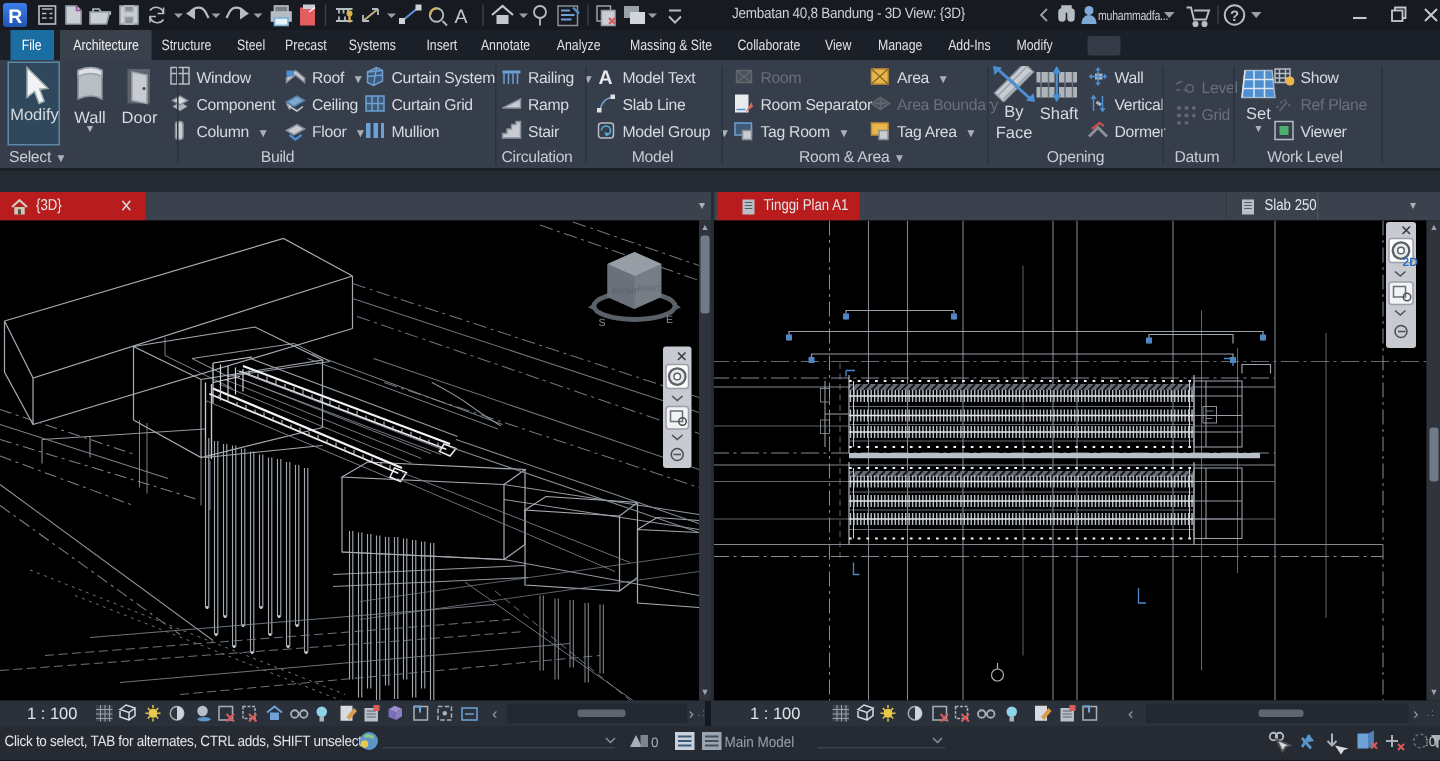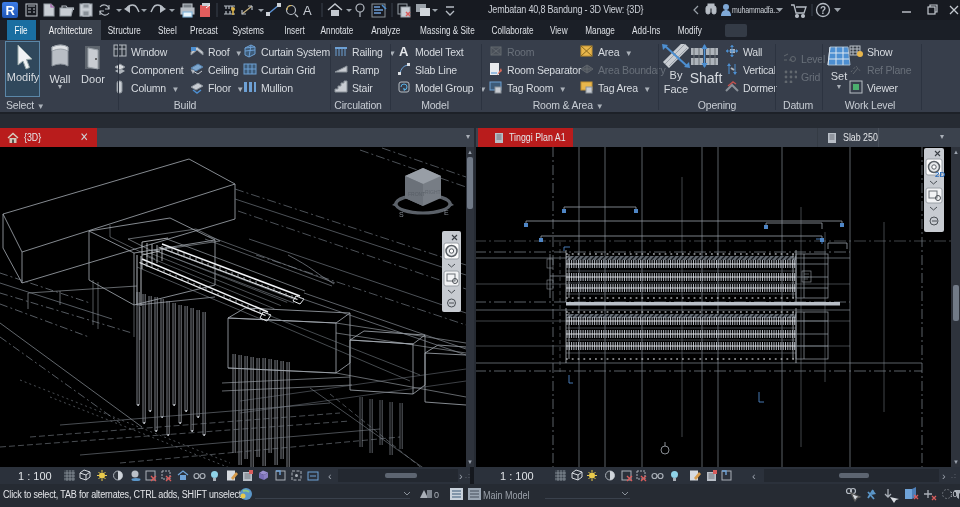--- a/index.html
+++ b/index.html
@@ -389,21 +389,21 @@
     <rect x="1" y="14" width="12" height="7" fill="#aeb4bb"></rect>
       <rect x="16" y="14" width="12" height="7" fill="#aeb4bb"></rect>
     <line x1="4" y1="4" x2="4" y2="21" stroke="#6a7077"></line>
       <line x1="9" y1="4" x2="9" y2="21" stroke="#6a7077"></line>
     <line x1="20" y1="4" x2="20" y2="21" stroke="#6a7077"></line>
       <line x1="25" y1="4" x2="25" y2="21" stroke="#6a7077"></line>
     <line x1="14.5" y1="1" x2="14.5" y2="23" stroke="#4d8fd1" stroke-width="1.5"></line>
     <path d="M14.5 0 L11.5 5 L17.5 5 Z" fill="#4d8fd1"></path>
       <path d="M14.5 24 L11.5 19 L17.5 19 Z" fill="#4d8fd1"></path>
   </svg>
-  <div class="abs" style="left:688px;top:70px;width:36px;text-align:center;font-size:14px;color:#d7dbe0;">Shaft</div>
+  <div class="abs" style="left:688px;top:70px;width:36px;text-align:center;font-size:11px;color:#d7dbe0;">Shaft</div>
   <div class="smi abs" style="left:725px;top:44px;">
       <span class="ic"><svg width="14" height="14">
           <rect x="5" y="5" width="5" height="4" fill="#aeb4bb"></rect>
           <path d="M1 7 L13 7 M7 1 L7 13" stroke="#4d8fd1"></path>
           <path d="M1 7 L3 5 L3 9 Z M13 7 L11 5 L11 9 Z M7 1 L5 3 L9 3 Z M7 13 L5 11 L9 11 Z" fill="#4d8fd1"></path>
         </svg></span>
       <span class="lb">Wall</span>
     </div>
   <div class="smi abs" style="left:725px;top:62px;">
       <span class="ic"><svg width="14" height="14">

